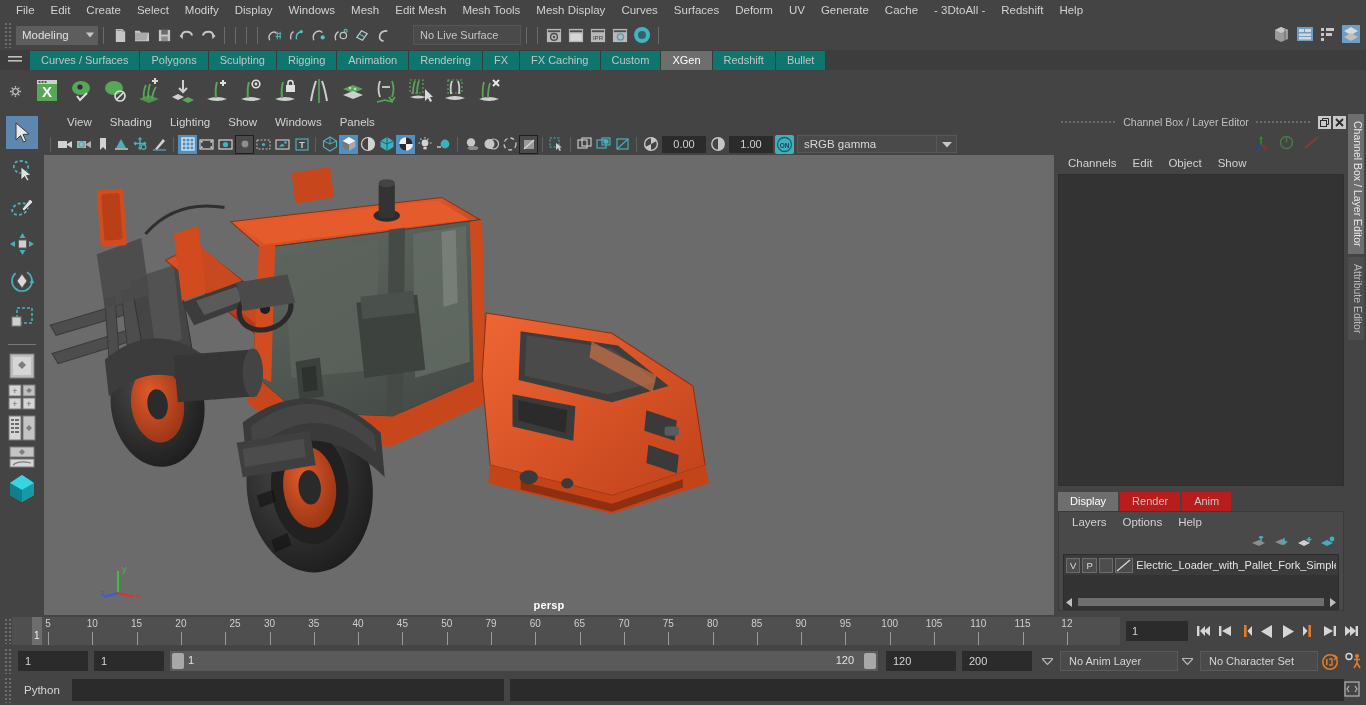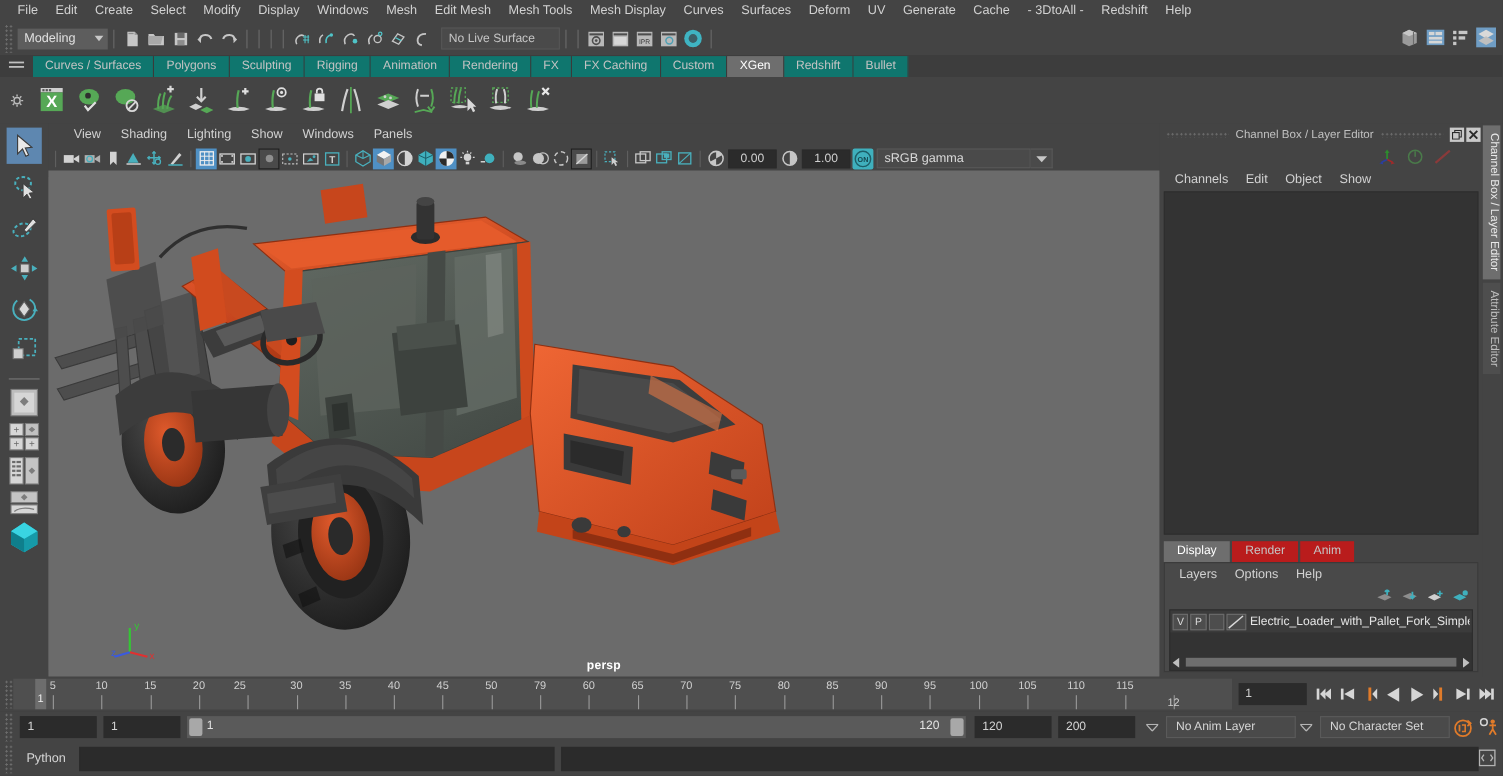--- a/index.html
+++ b/index.html
@@ -21,21 +21,21 @@
   .gripdots { width:8px; height:26px; background-image:radial-gradient(#6d6d6d 1px, transparent 1px); background-size:4px 4px; flex:0 0 8px; }
   .menuset {
     width:82px; height:19px; background:#5d5d5d; color:#e0e0e0; font-size:11.5px;
     display:flex; align-items:center; padding-left:6px; position:relative; margin-left:4px; border:none;
   }
   .menuset .arr { position:absolute; right:4px; top:50%; transform:translateY(-50%); width:0;height:0;
      border-left:4px solid transparent;border-right:4px solid transparent;border-top:5px solid #c8c8c8; }
   .sepb { width:1px; height:17px; background:#6a6a6a; margin:0 5px; flex:0 0 1px; }
   .ticon { width:22px; height:22px; display:flex; align-items:center; justify-content:center; flex:0 0 22px; cursor:default; }
   .livefield { width:108px; height:20px; background:#4a4a4a; border:1px solid #565656; color:#c5c5c5;
-     font-size:11px; display:flex; align-items:center; padding-left:6px; margin-left:6px; }
+     font-size:11px; display:flex; align-items:center; padding-left:6px; margin-left:18px; }
   .rightIcons { position:absolute; right:4px; top:3px; display:flex; gap:1px; }
 
   
   .shelfTabs { height:20px; background:#3d3d3d; display:flex; align-items:flex-end; flex:0 0 20px; }
   .shelfTabs .hamb { width:30px; height:20px; display:flex; align-items:center; justify-content:center; }
   .shelfTabs .tab {
     height:19px; padding:0 11px; font-size:11px; color:#c3c3c3; line-height:19px;
     background:#0f766e; border-right:1px solid #3a3a3a; white-space:nowrap; cursor:default;
   }
   .shelfTabs .tab.active { background:#6e6e6e; color:#ffffff; }
@@ -1124,21 +1124,21 @@
       <div id="ticks">
           <div class="tkey" style="left: 36px;"></div>
           <div class="tlbl" style="left: 36px;">5</div>
           <div class="tkey" style="left: 80.3px;"></div>
           <div class="tlbl" style="left: 80.3px;">10</div>
           <div class="tkey" style="left: 124.6px;"></div>
           <div class="tlbl" style="left: 124.6px;">15</div>
           <div class="tkey" style="left: 168.9px;"></div>
           <div class="tlbl" style="left: 168.9px;">20</div>
           <div class="tkey" style="left: 213.2px;"></div>
-          <div class="tlbl" style="left: 206px;">25</div>
+          <div class="tlbl" style="left: 223px;">25</div>
           <div class="tkey" style="left: 257.5px;"></div>
           <div class="tlbl" style="left: 257.5px;">30</div>
           <div class="tkey" style="left: 301.8px;"></div>
           <div class="tlbl" style="left: 301.8px;">35</div>
           <div class="tkey" style="left: 346.1px;"></div>
           <div class="tlbl" style="left: 346.1px;">40</div>
           <div class="tkey" style="left: 390.4px;"></div>
           <div class="tlbl" style="left: 390.4px;">45</div>
           <div class="tkey" style="left: 434.7px;"></div>
           <div class="tlbl" style="left: 434.7px;">50</div>
@@ -1162,21 +1162,21 @@
           <div class="tlbl" style="left: 833.4px;">95</div>
           <div class="tkey" style="left: 877.7px;"></div>
           <div class="tlbl" style="left: 877.7px;">100</div>
           <div class="tkey" style="left: 922px;"></div>
           <div class="tlbl" style="left: 922px;">105</div>
           <div class="tkey" style="left: 966.3px;"></div>
           <div class="tlbl" style="left: 966.3px;">110</div>
           <div class="tkey" style="left: 1010.6px;"></div>
           <div class="tlbl" style="left: 1010.6px;">115</div>
           <div class="tkey" style="left: 1054.9px;"></div>
-          <div class="tlbl" style="left: 1054.9px; margin-top: 16px;">12</div>
+          <div class="tlbl" style="left: 1054.9px;">12</div>
         </div>
     </div>
     <div class="tfield">1</div>
     <div class="pbicons">
       <div class="pbi">
         <svg width="16" height="14" viewBox="0 0 16 14">
             <rect x="1" y="2" width="2.4" height="10" fill="#d6d6d6"></rect>
             <path d="M14 2 L8 7 L14 12 Z" fill="#d6d6d6"></path>
             <path d="M9 2 L4 7 L9 12 Z" fill="#d6d6d6"></path>
           </svg>

